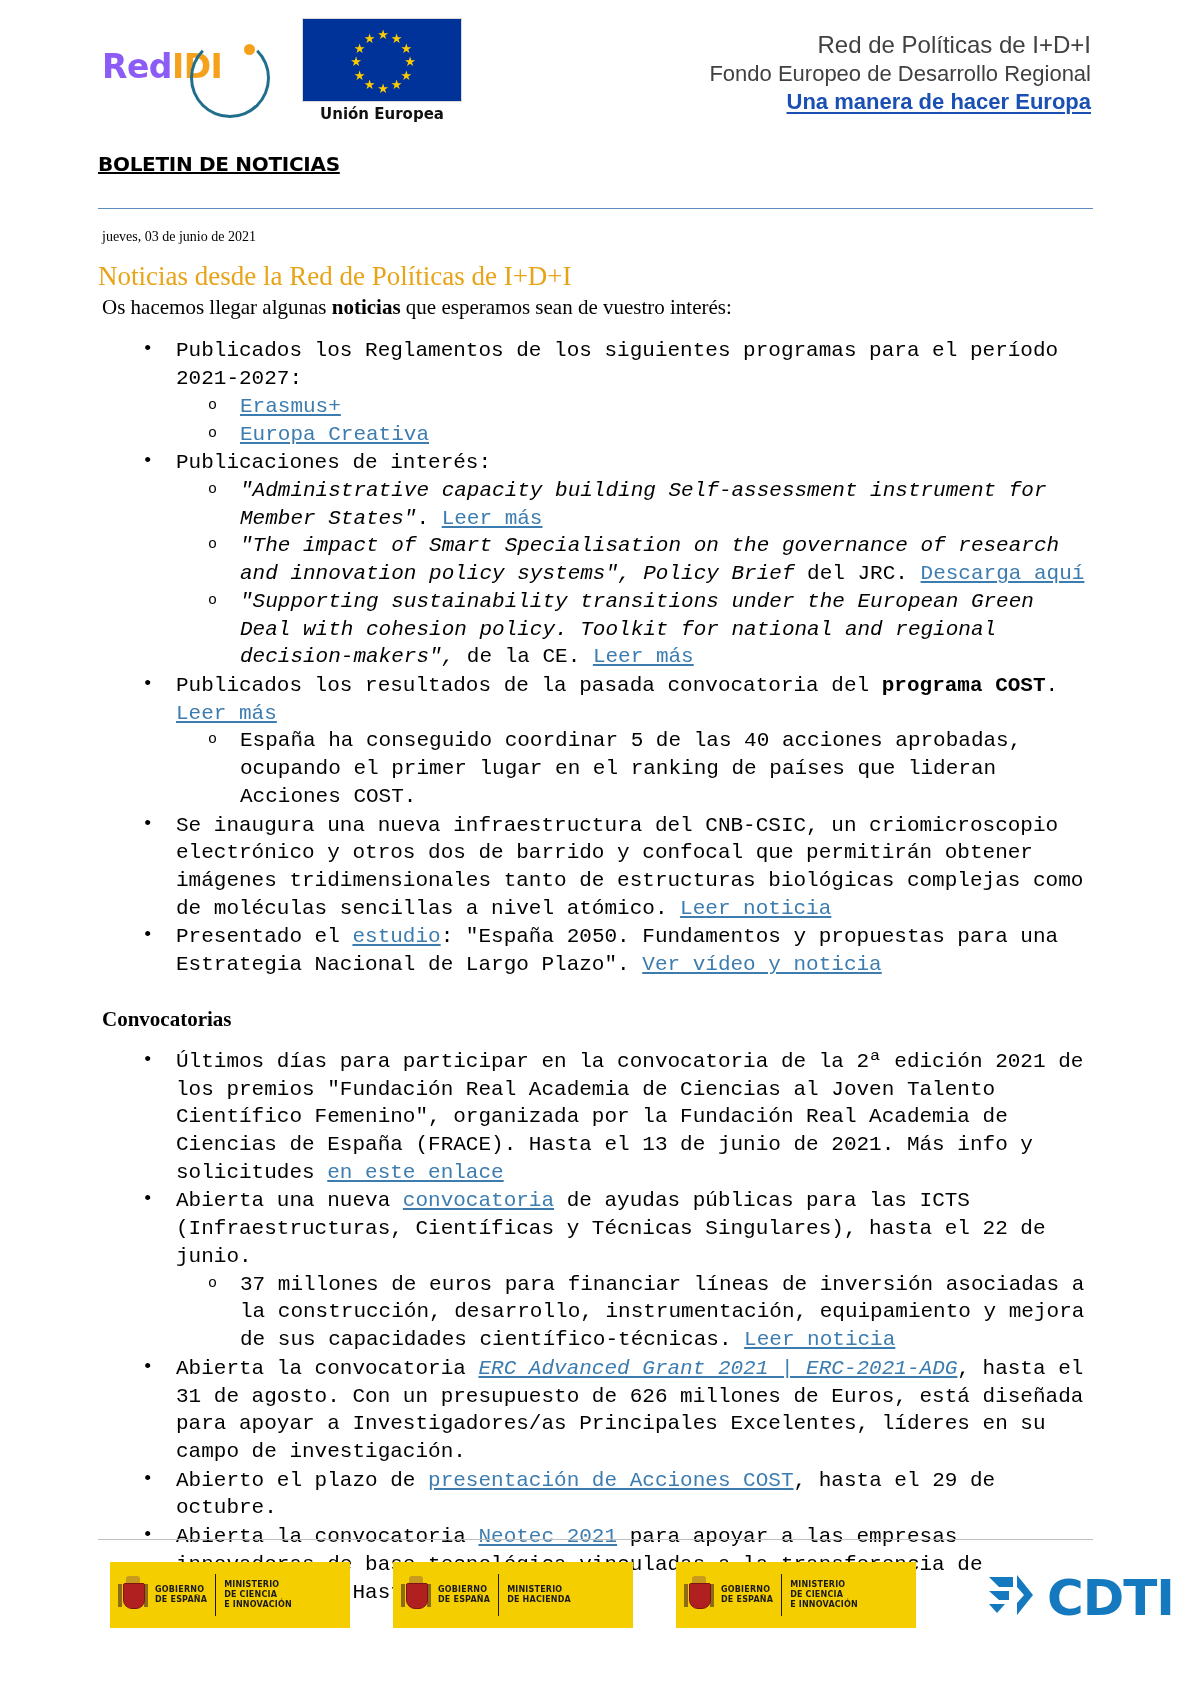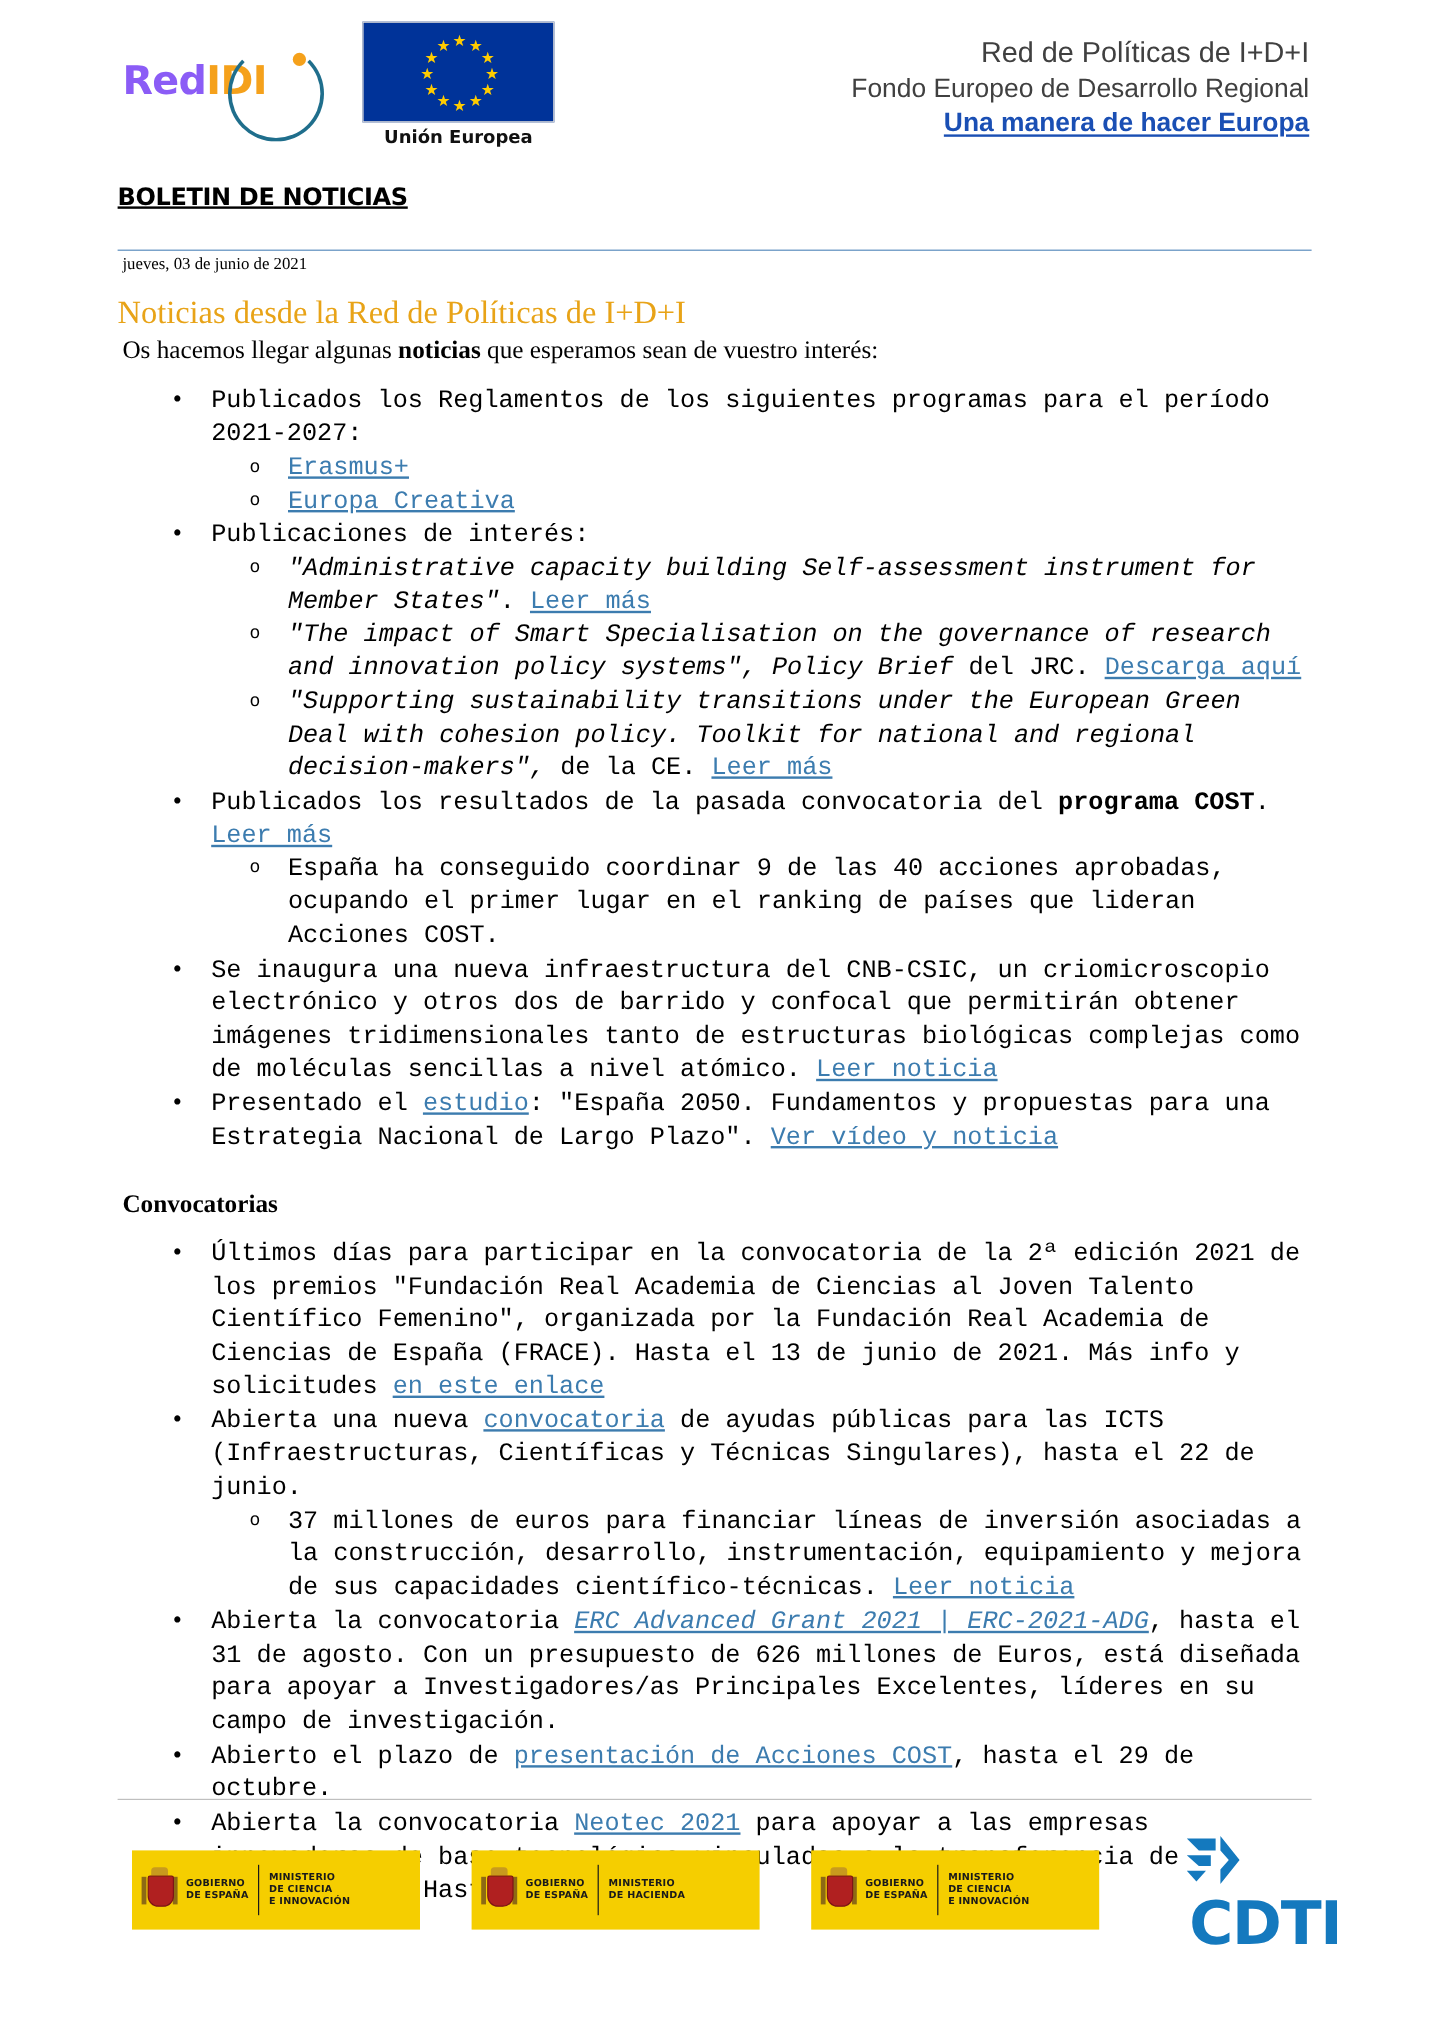--- a/index.html
+++ b/index.html
@@ -136,21 +136,21 @@
     margin-top: 32px;
     color: #000;
     text-decoration: underline;
   }
   .thin-rule {
     margin-top: 32px;
     border-top: 1.5px solid #5B8DBE;
   }
   .date-line {
     font-size: 14px;
-    margin-top: 4px;
+    margin-top: 20px;
     margin-left: 4px;
     color: #000;
   }
   .main-title {
     color: #E8A317;
     font-size: 27px;
     margin-top: 16px;
     margin-left: 0;
     line-height: 1.15;
     font-weight: normal;
@@ -295,23 +295,22 @@
   .min-txt {
     font-family: "DejaVu Sans", sans-serif;
     font-size: 8px;
     font-weight: bold;
     line-height: 1.25;
     color: #1a1a1a;
     letter-spacing: 0.2px;
   }
   .cdti {
     display: flex;
-    align-items: flex-start;
+    align-items: flex-end;
     margin-left: 24px;
-    flex-direction: column;
   }
   .cdti-mark {
     width: 56px;
     height: 56px;
     position: relative;
     flex: 0 0 auto;
   }
   .cdti-word {
     font-family: "DejaVu Sans", sans-serif;
     font-weight: bold;
@@ -389,21 +388,21 @@
         <ul class="lvl2">
           <li><span class="it">"Administrative capacity building Self-assessment instrument for Member States"</span><span>. </span><a class="lnk" href="#">Leer más</a></li>
           <li><span class="it">"The impact of Smart Specialisation on the governance of research and innovation policy systems", Policy Brief</span><span> del JRC. </span><a class="lnk" href="#">Descarga aquí</a></li>
           <li><span class="it">"Supporting sustainability transitions under the European Green Deal with cohesion policy. Toolkit for national and regional decision-makers",</span><span> de la CE. </span><a class="lnk" href="#">Leer más</a></li>
         </ul>
       </li>
 
       <li>
         <span class="b1"><span>Publicados los resultados de la pasada convocatoria del </span><span class="bd">programa COST</span><span>. </span><a class="lnk" href="#">Leer más</a></span>
         <ul class="lvl2">
-          <li>España ha conseguido coordinar 9 de las 40 acciones aprobadas, ocupando el primer lugar en el ranking de países que lideran Acciones COST.</li>
+          <li>España ha conseguido coordinar 5 de las 40 acciones aprobadas, ocupando el primer lugar en el ranking de países que lideran Acciones COST.</li>
         </ul>
       </li>
 
       <li>
         <span class="b1"><span>Se inaugura una nueva infraestructura del CNB-CSIC, un criomicroscopio electrónico y otros dos de barrido y confocal que permitirán obtener imágenes tridimensionales tanto de estructuras biológicas complejas como de moléculas sencillas a nivel atómico. </span><a class="lnk" href="#">Leer noticia</a></span>
       </li>
 
       <li>
         <span class="b1"><span>Presentado el </span><a class="lnk" href="#">estudio</a><span>: "España 2050. Fundamentos y propuestas para una Estrategia Nacional de Largo Plazo". </span><a class="lnk" href="#">Ver vídeo y noticia</a></span>
       </li>

